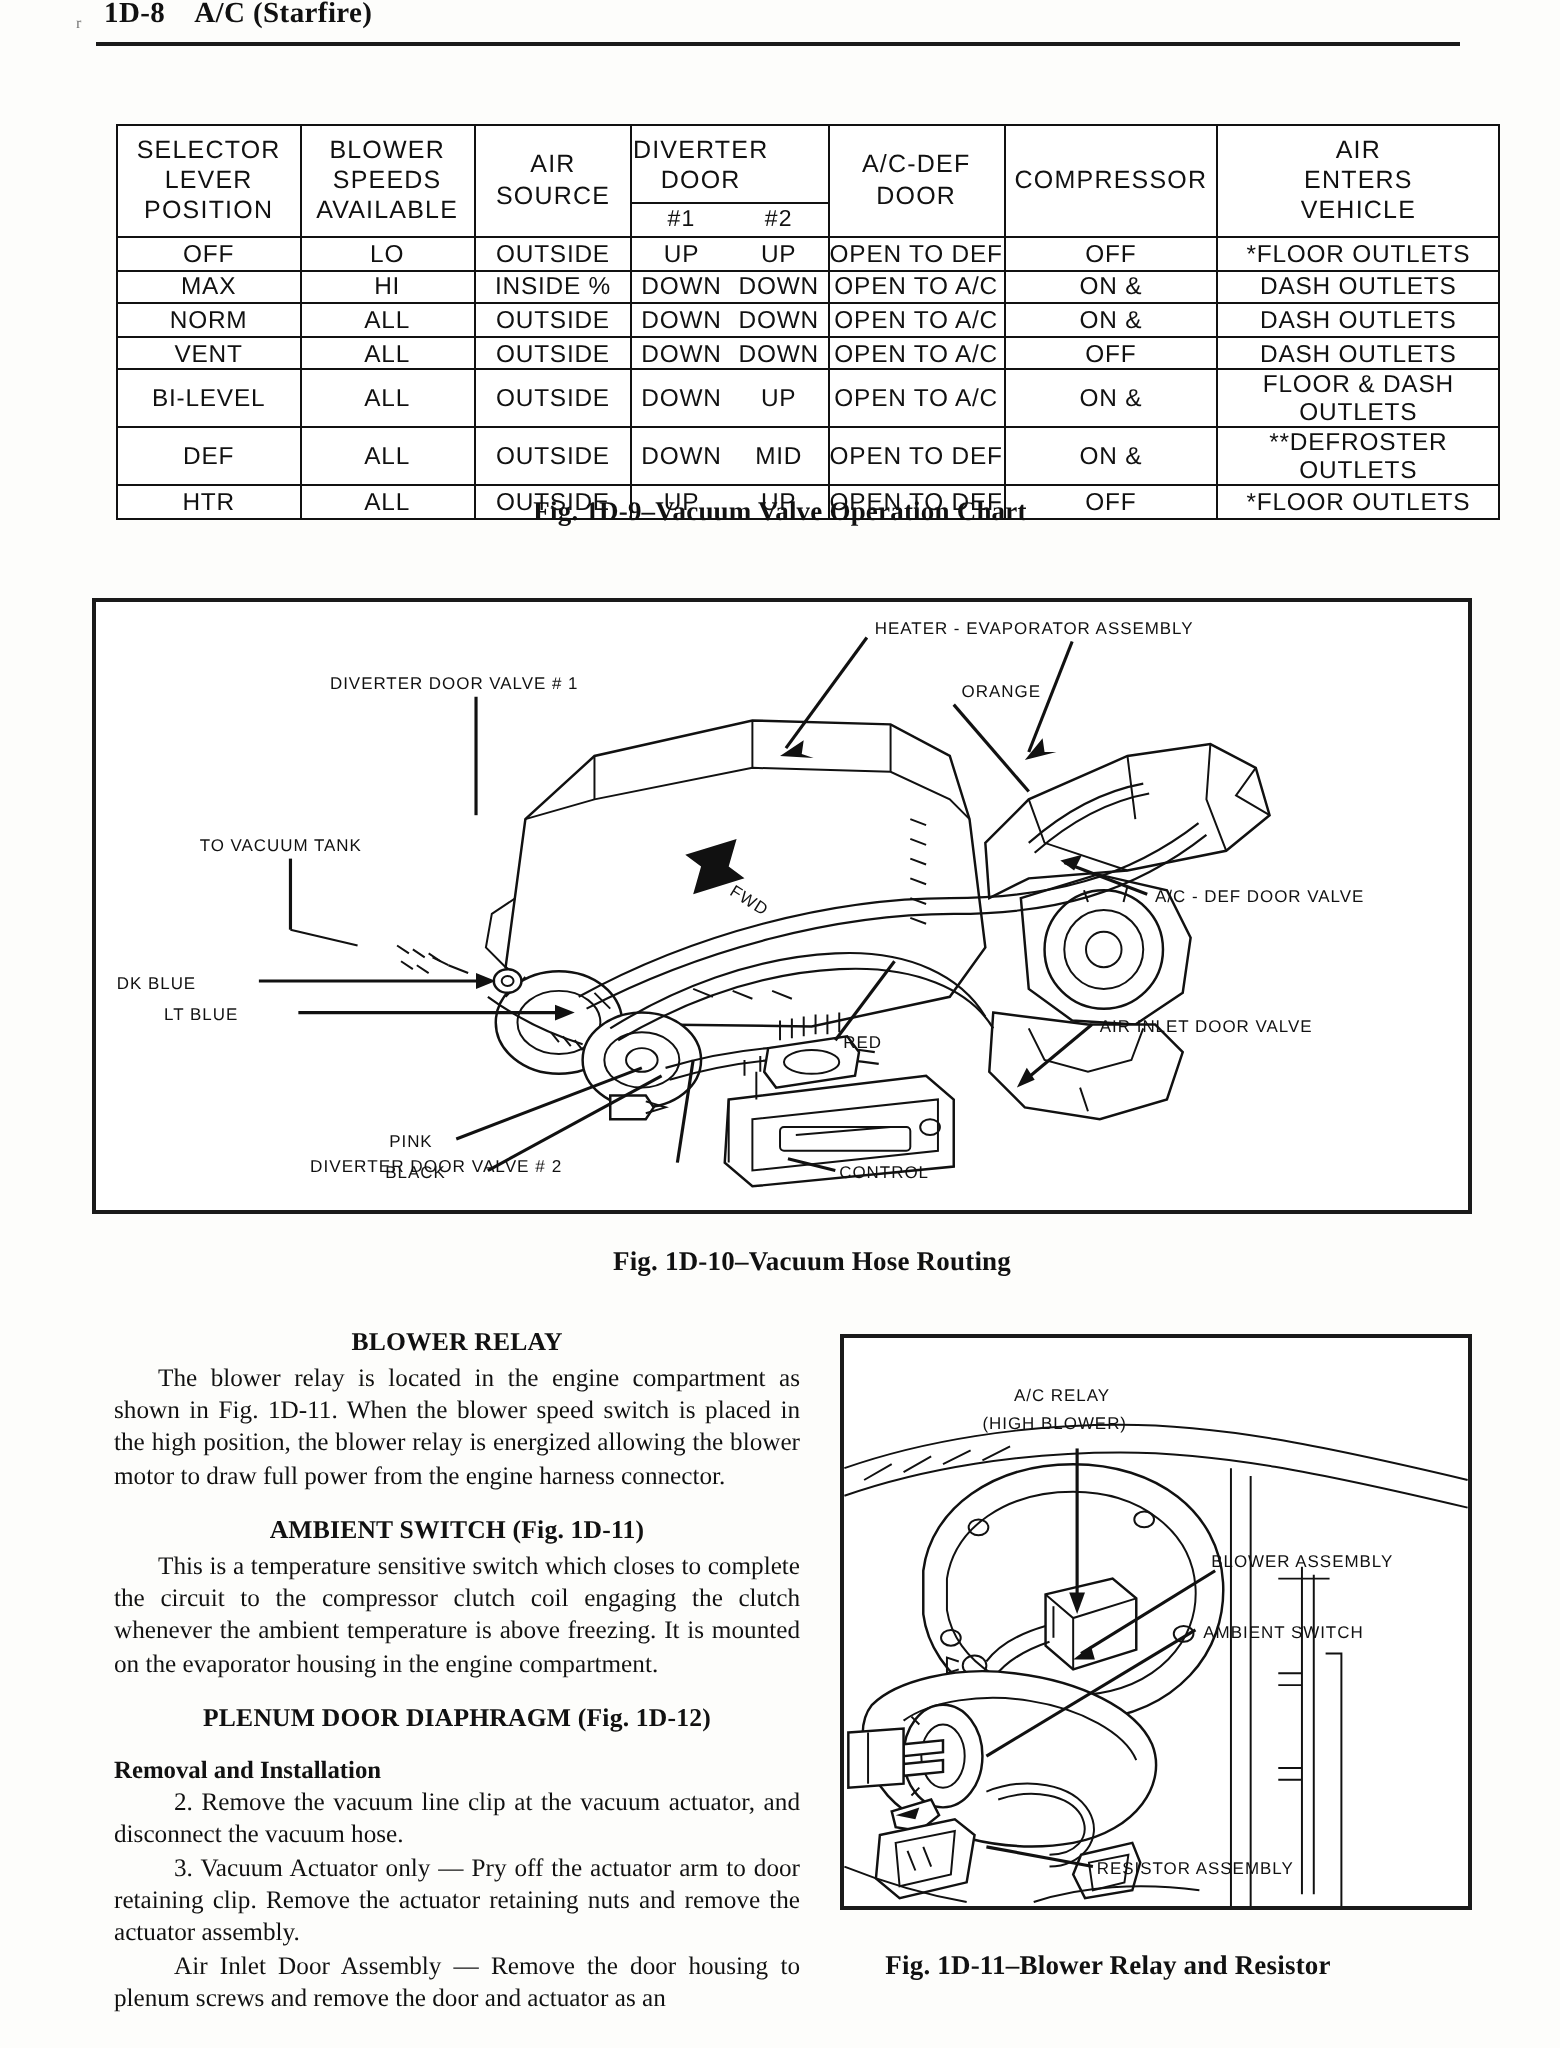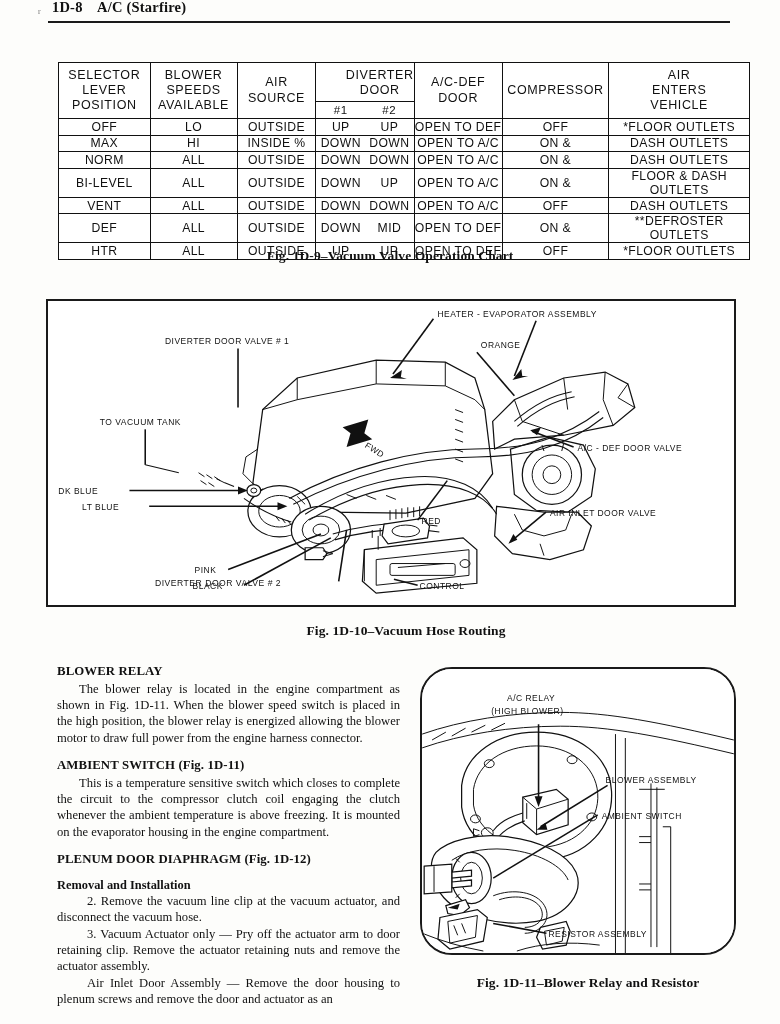--- a/index.html
+++ b/index.html
@@ -54,21 +54,21 @@
   table.vv thead th {
     font-weight: normal;
     font-size: 12.5px;
     line-height: 1.22;
     height: 56px;
     letter-spacing: .6px;
     padding: 2px 3px;
   }
   table.vv thead th.dd { padding: 0; }
   .dd-inner { display: flex; flex-direction: column; height: 100%; }
-  .dd-title { flex: 1; display: flex; align-items: center; justify-content: flex-end;
+  .dd-title { flex: 1; display: flex; align-items: center; justify-content: flex-start;
               line-height: 1.22; padding-top: 2px; }
   .dd-sub { border-top: 1.6px solid #111; display: flex; height: 17px; }
   .dd-sub span { flex: 1; display: flex; align-items: center; justify-content: center;
                  font-size: 11.5px; }
   table.vv tbody td { height: 16.6px; font-size: 12.2px; letter-spacing: .4px; }
   td.split { padding: 0; }
   .split-inner { display: flex; }
   .split-inner span { flex: 1; text-align: center; }
 
   .col-sel   { width: 96px; }
@@ -103,21 +103,21 @@
   .col-left {
     position: absolute; left: 57px; top: 663px; width: 343px;
     font-family: "Liberation Serif", serif;
     font-size: 12.6px;
     line-height: 1.30;
     text-align: justify;
     color: #111;
   }
   .head-b {
     font-weight: bold; font-size: 12.8px; letter-spacing: .1px;
-    margin-bottom: 1px; text-align: left;
+    margin-bottom: 1px; text-align: center;
   }
   .para { text-indent: 22px; margin-bottom: 0; text-align: justify; }
   .gap { height: 11px; }
   .gap-sm { height: 8px; }
   .sub-b { font-weight: bold; font-size: 12.4px; text-align: left; margin-bottom: 0px; }
   .step { text-indent: 30px; text-align: justify; }
 
   .fig-label {
     font-family: "Liberation Sans", sans-serif;
     font-size: 8.6px;
@@ -227,46 +227,46 @@
               <div class="split-inner">
             <span>DOWN</span>
             <span>DOWN</span>
           </div>
             </td>
           <td>OPEN TO A/C</td>
           <td>ON &amp;</td>
           <td>DASH OUTLETS</td>
         </tr>
         <tr>
+          <td>VENT</td>
+          <td>ALL</td>
+          <td>OUTSIDE</td>
+          <td class="split">
+              <div class="split-inner">
+            <span>DOWN</span>
+            <span>DOWN</span>
+          </div>
+            </td>
+          <td>OPEN TO A/C</td>
+          <td>OFF</td>
+          <td>DASH OUTLETS</td>
+        </tr>
+        <tr>
           <td>BI-LEVEL</td>
           <td>ALL</td>
           <td>OUTSIDE</td>
           <td class="split">
               <div class="split-inner">
             <span>DOWN</span>
             <span>UP</span>
           </div>
             </td>
           <td>OPEN TO A/C</td>
           <td>ON &amp;</td>
           <td>FLOOR &amp; DASH OUTLETS</td>
-        </tr>
-        <tr>
-          <td>VENT</td>
-          <td>ALL</td>
-          <td>OUTSIDE</td>
-          <td class="split">
-              <div class="split-inner">
-            <span>DOWN</span>
-            <span>DOWN</span>
-          </div>
-            </td>
-          <td>OPEN TO A/C</td>
-          <td>OFF</td>
-          <td>DASH OUTLETS</td>
         </tr>
         <tr>
           <td>DEF</td>
           <td>ALL</td>
           <td>OUTSIDE</td>
           <td class="split">
               <div class="split-inner">
             <span>DOWN</span>
             <span>MID</span>
           </div>
@@ -451,21 +451,21 @@
     <div class="head-b">PLENUM DOOR DIAPHRAGM (Fig. 1D-12)</div>
 
     <div class="gap-sm"></div>
 
     <div class="sub-b">Removal and Installation</div>
     <div class="step">2. Remove the vacuum line clip at the vacuum actuator, and disconnect the vacuum hose.</div>
     <div class="step">3. Vacuum Actuator only — Pry off the actuator arm to door retaining clip. Remove the actuator retaining nuts and remove the actuator assembly.</div>
     <div class="step">Air Inlet Door Assembly — Remove the door housing to plenum screws and remove the door and actuator as an</div>
   </div>
 
-  <div class="figbox" style="left:420px; top:667px; width:316px; height:288px;border-radius:32px;">
+  <div class="figbox" style="left:420px; top:667px; width:316px; height:288px;">
     <svg class="figsvg" viewBox="0 0 316 288" xmlns="http://www.w3.org/2000/svg">
       <rect x="0" y="0" width="316" height="288" fill="#ffffff"></rect>
 
       <path class="obj-l" d="M0,66 C40,52 90,44 140,44 C190,44 240,54 316,72"></path>
       <path class="obj-l" d="M0,80 C40,66 90,58 140,58 C190,58 240,68 316,86"></path>
 
       <g class="obj-l">
         <path d="M10,72 L24,64 M30,68 L44,60 M50,64 L64,57 M70,62 L84,55"></path>
       </g>
 
@@ -540,15 +540,15 @@
       <path class="ln-th" d="M126,268 L72,258"></path>
 
       <text class="fig-label" x="86" y="32">A/C RELAY</text>
       <text class="fig-label" x="70" y="46">(HIGH BLOWER)</text>
       <text class="fig-label" x="186" y="116">BLOWER ASSEMBLY</text>
       <text class="fig-label" x="182" y="152">AMBIENT SWITCH</text>
       <text class="fig-label" x="128" y="272">RESISTOR ASSEMBLY</text>
     </svg>
   </div>
 
-  <div class="caption" style="left:430px; width:316px; top:975px;">Fig. 1D-11–Blower Relay and Resistor</div>
+  <div class="caption" style="left:396px; width:316px; top:975px;">Fig. 1D-11–Blower Relay and Resistor</div>
 
 </div>
 
 </body></html>

